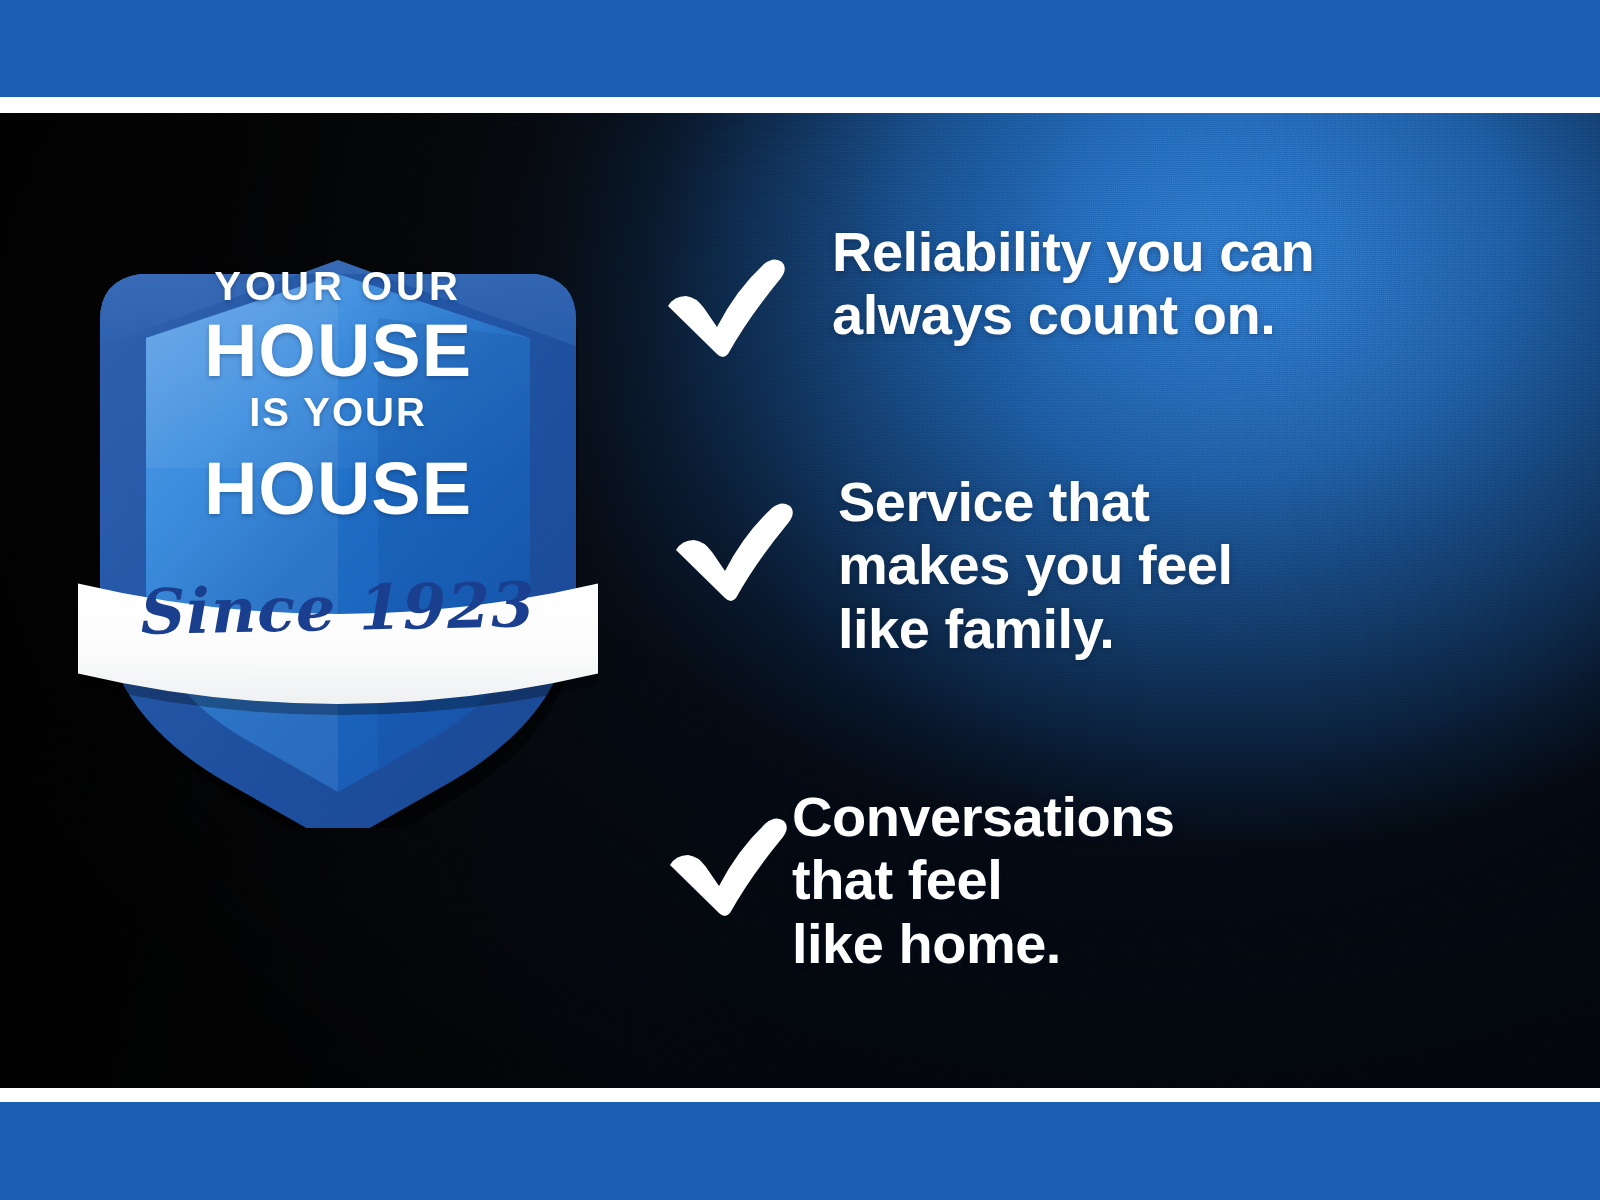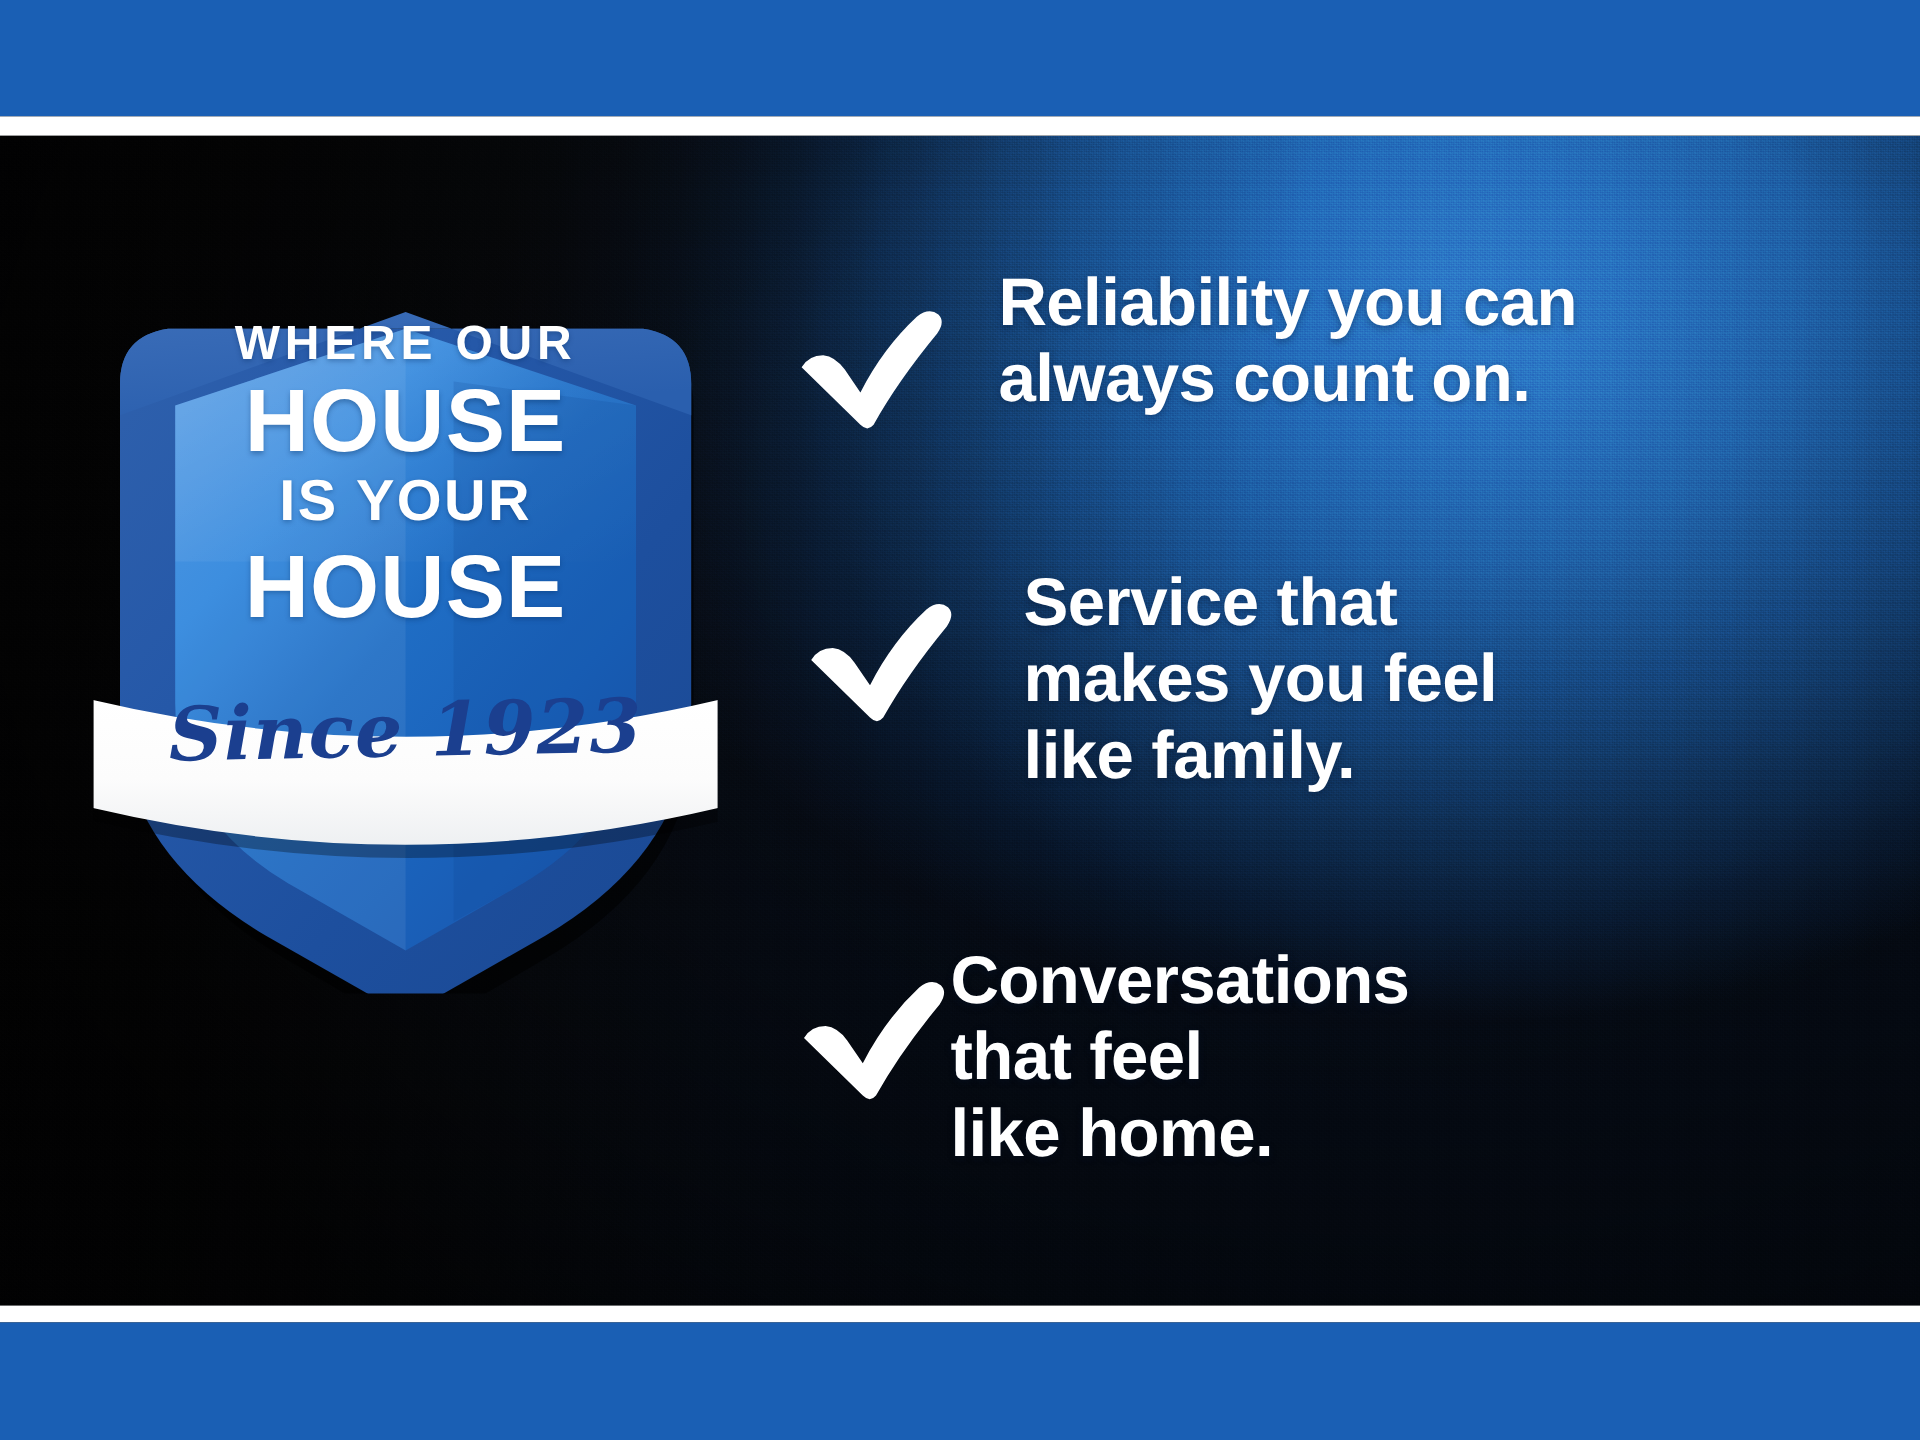--- a/index.html
+++ b/index.html
@@ -84,39 +84,39 @@
     pointer-events:none;
   }
   .bt-line{
     position:absolute; width:100%; text-align:center;
     color:#ffffff; font-weight:bold; letter-spacing:1px;
     text-shadow:0 2px 4px rgba(0,40,90,.35);
     font-family:"Liberation Sans", sans-serif;
   }
   .bt-where{ top:96px;  font-size:40px; letter-spacing:4px; }
   .bt-house1{ top:140px; font-size:74px; letter-spacing:1px; }
-  .bt-isyour{ top:222px; font-size:48px; letter-spacing:2px; }
+  .bt-isyour{ top:222px; font-size:40px; letter-spacing:2px; }
   .bt-house2{ top:278px; font-size:74px; letter-spacing:1px; }
 
   .since{
     position:absolute; top:404px; width:100%; text-align:center;
     color:#1b3f8f; font-size:62px;
     font-family:"DejaVu Serif", serif;
     font-style:italic; font-weight:bold;
     letter-spacing:1px;
     transform:rotate(-1.1deg);
   }
 
   
   .list{
     position:absolute; left:660px; top:180px; width:880px; z-index:20;
   }
   .row{ position:absolute; display:flex; }
   .row-1{ top:40px;  left:0; }
-  .row-2{ top:290px; left:8px;gap:15px; }
+  .row-2{ top:290px; left:8px; }
   .row-3{ top:605px; left:2px; }
 
   .check{ width:130px; flex:0 0 130px; }
   .check svg{ display:block; }
   .ck-1{ margin-top:28px; }
   .ck-2{ margin-top:22px; }
   .ck-3{ margin-top:22px; }
 
   .row-text{
     color:#ffffff; font-weight:bold;
@@ -193,21 +193,21 @@
       <path d="M 68 170 L 260 106 L 260 624 L 162 568 Q 68 512 68 418 Z" fill="#ffffff" opacity=".07"></path>
       <path d="M 68 170 L 260 106 L 452 170 L 452 300 L 68 300 Z" fill="url(#gSheen)"></path>
 
       <path d="M 452 170 L 452 418 Q 452 512 358 568 L 300 600 L 300 150 Z" fill="#0e3f86" opacity=".16"></path>
 
       <path d="M -6 418 Q 260 482 526 418 L 526 508 Q 260 572 -6 508 Z" fill="rgba(0,0,0,.30)" transform="translate(2,7)"></path>
       <path d="M -6 414 Q 260 478 526 414 L 526 504 Q 260 568 -6 504 Z" fill="url(#gRibbon)"></path>
     </svg>
 
     <div class="badge-text">
-      <div class="bt-line bt-where">WHERE OUR</div>
+      <div class="bt-line bt-where">YOUR OUR</div>
       <div class="bt-line bt-house1">HOUSE</div>
       <div class="bt-line bt-isyour">IS YOUR</div>
       <div class="bt-line bt-house2">HOUSE</div>
       <div class="since">Since 1923</div>
     </div>
   </div>
 
   <div class="list">
 
     <div class="row row-1">

